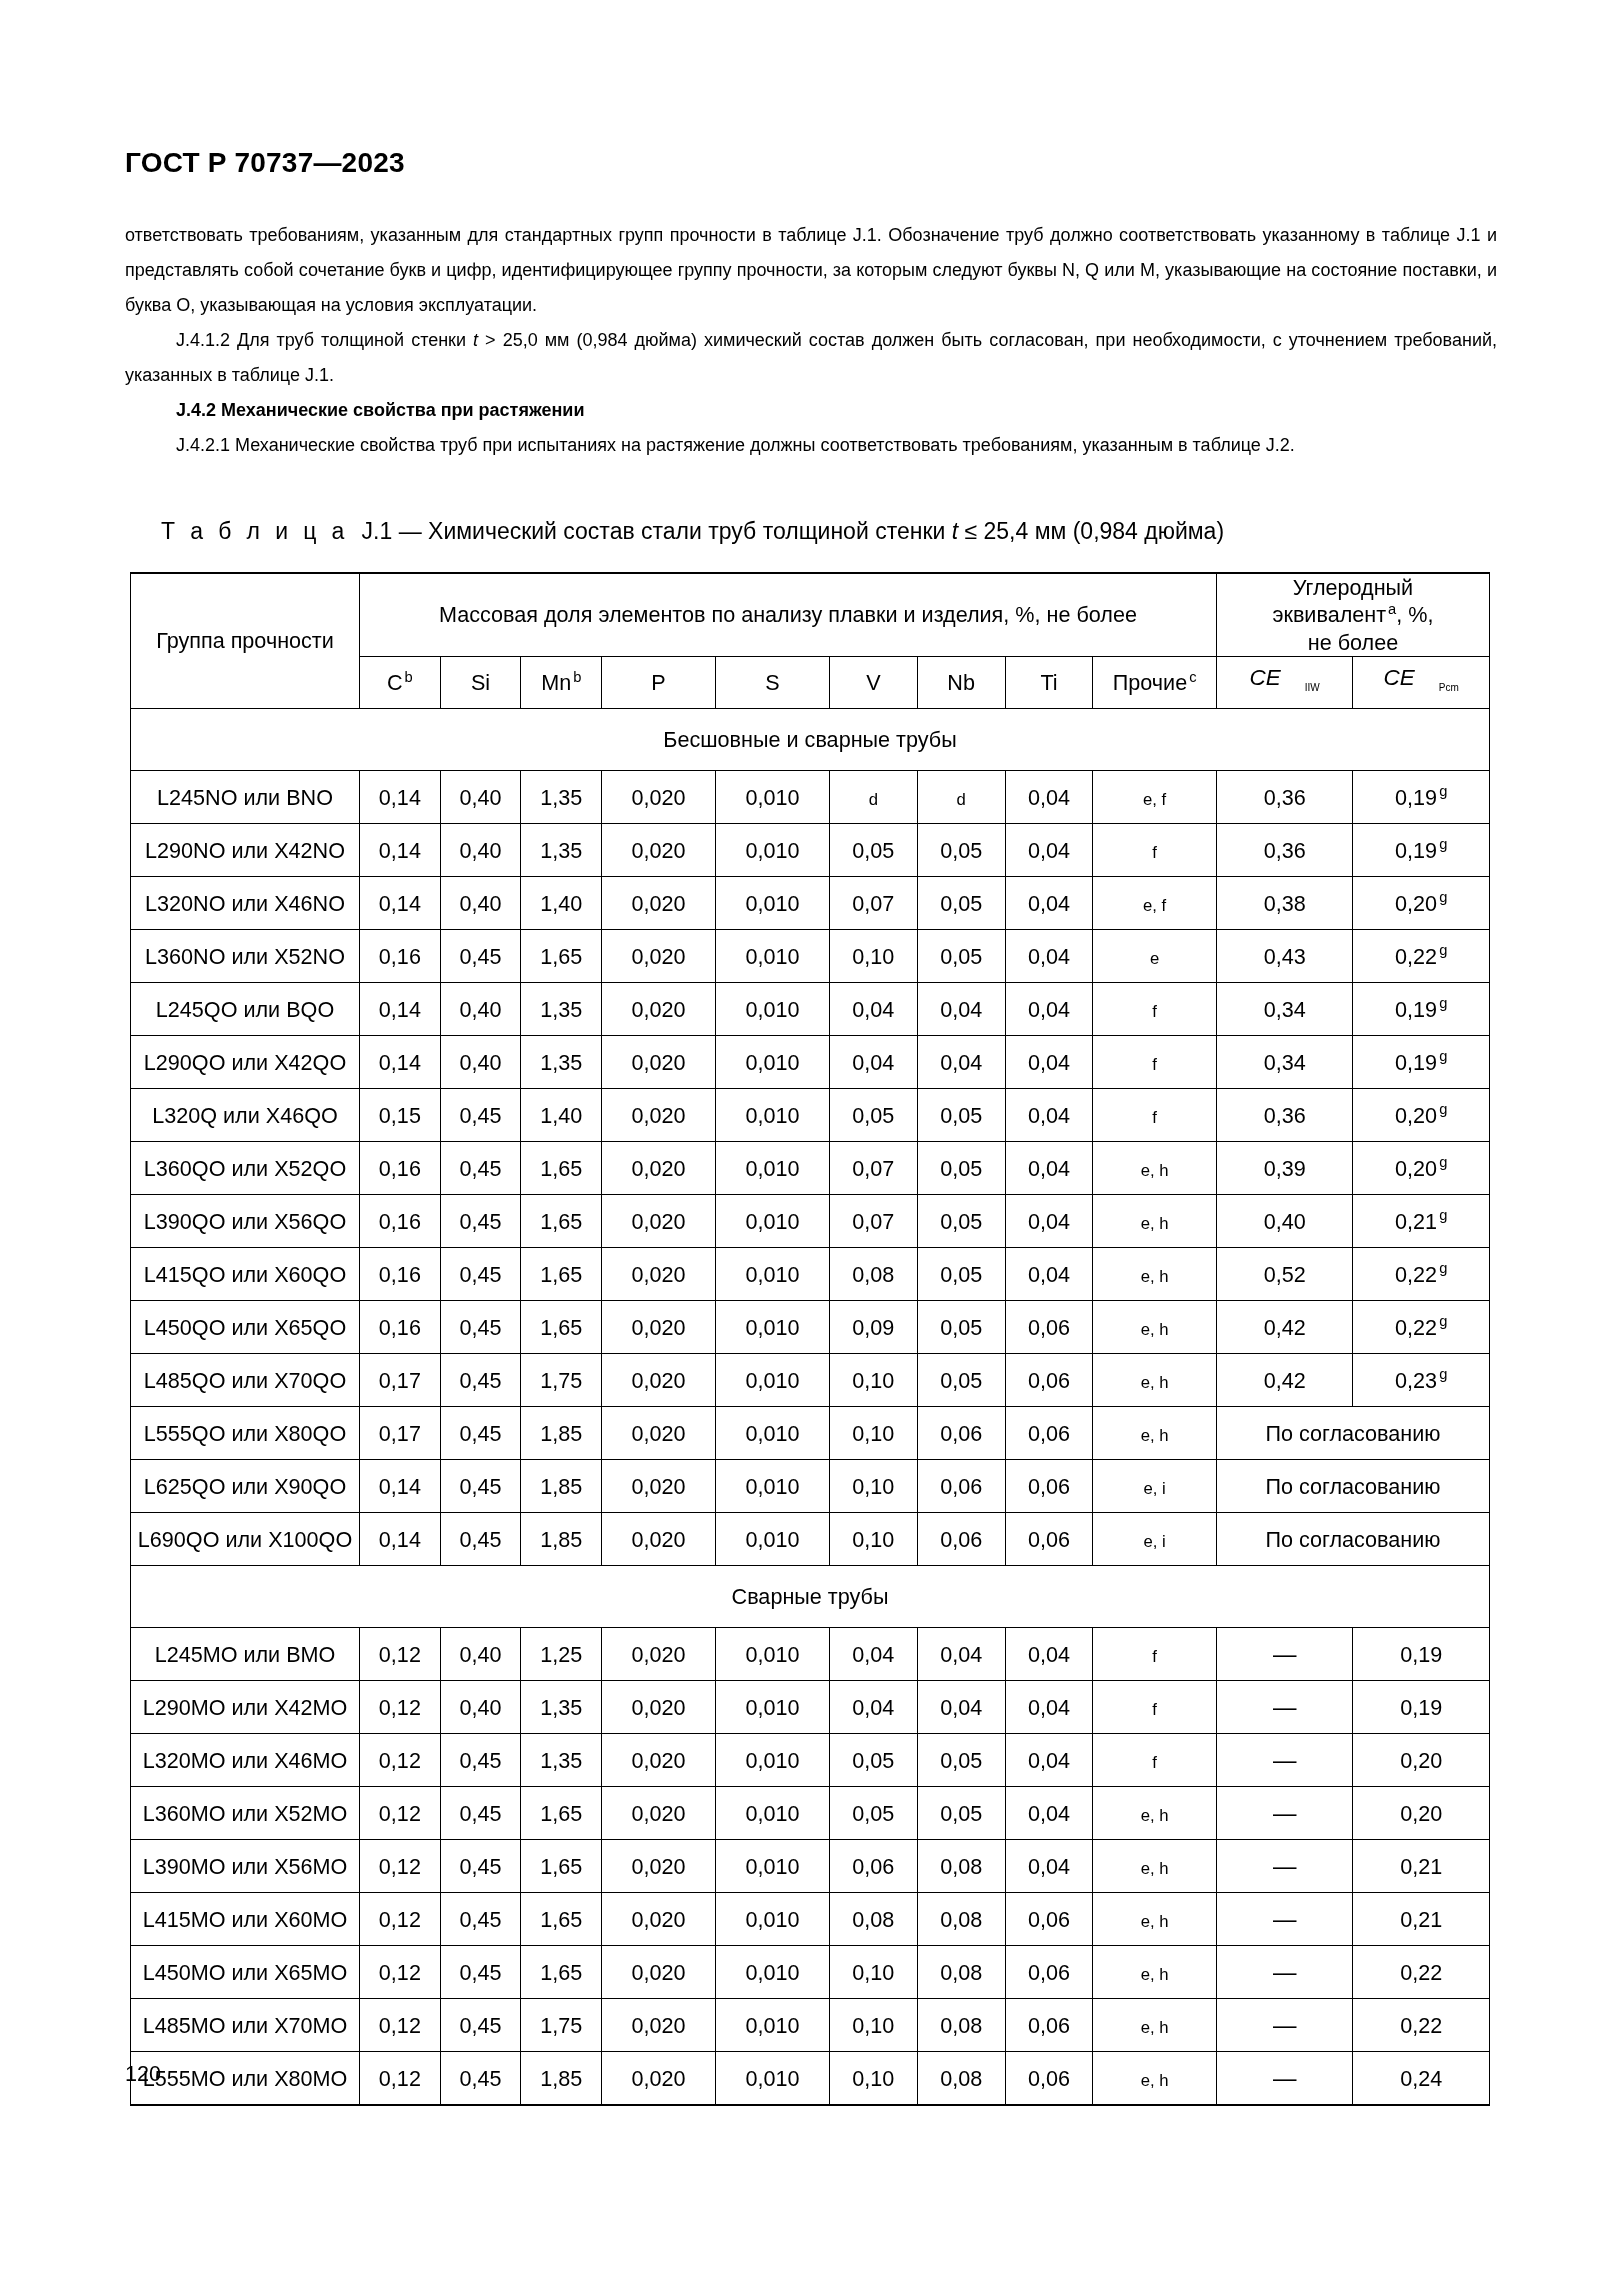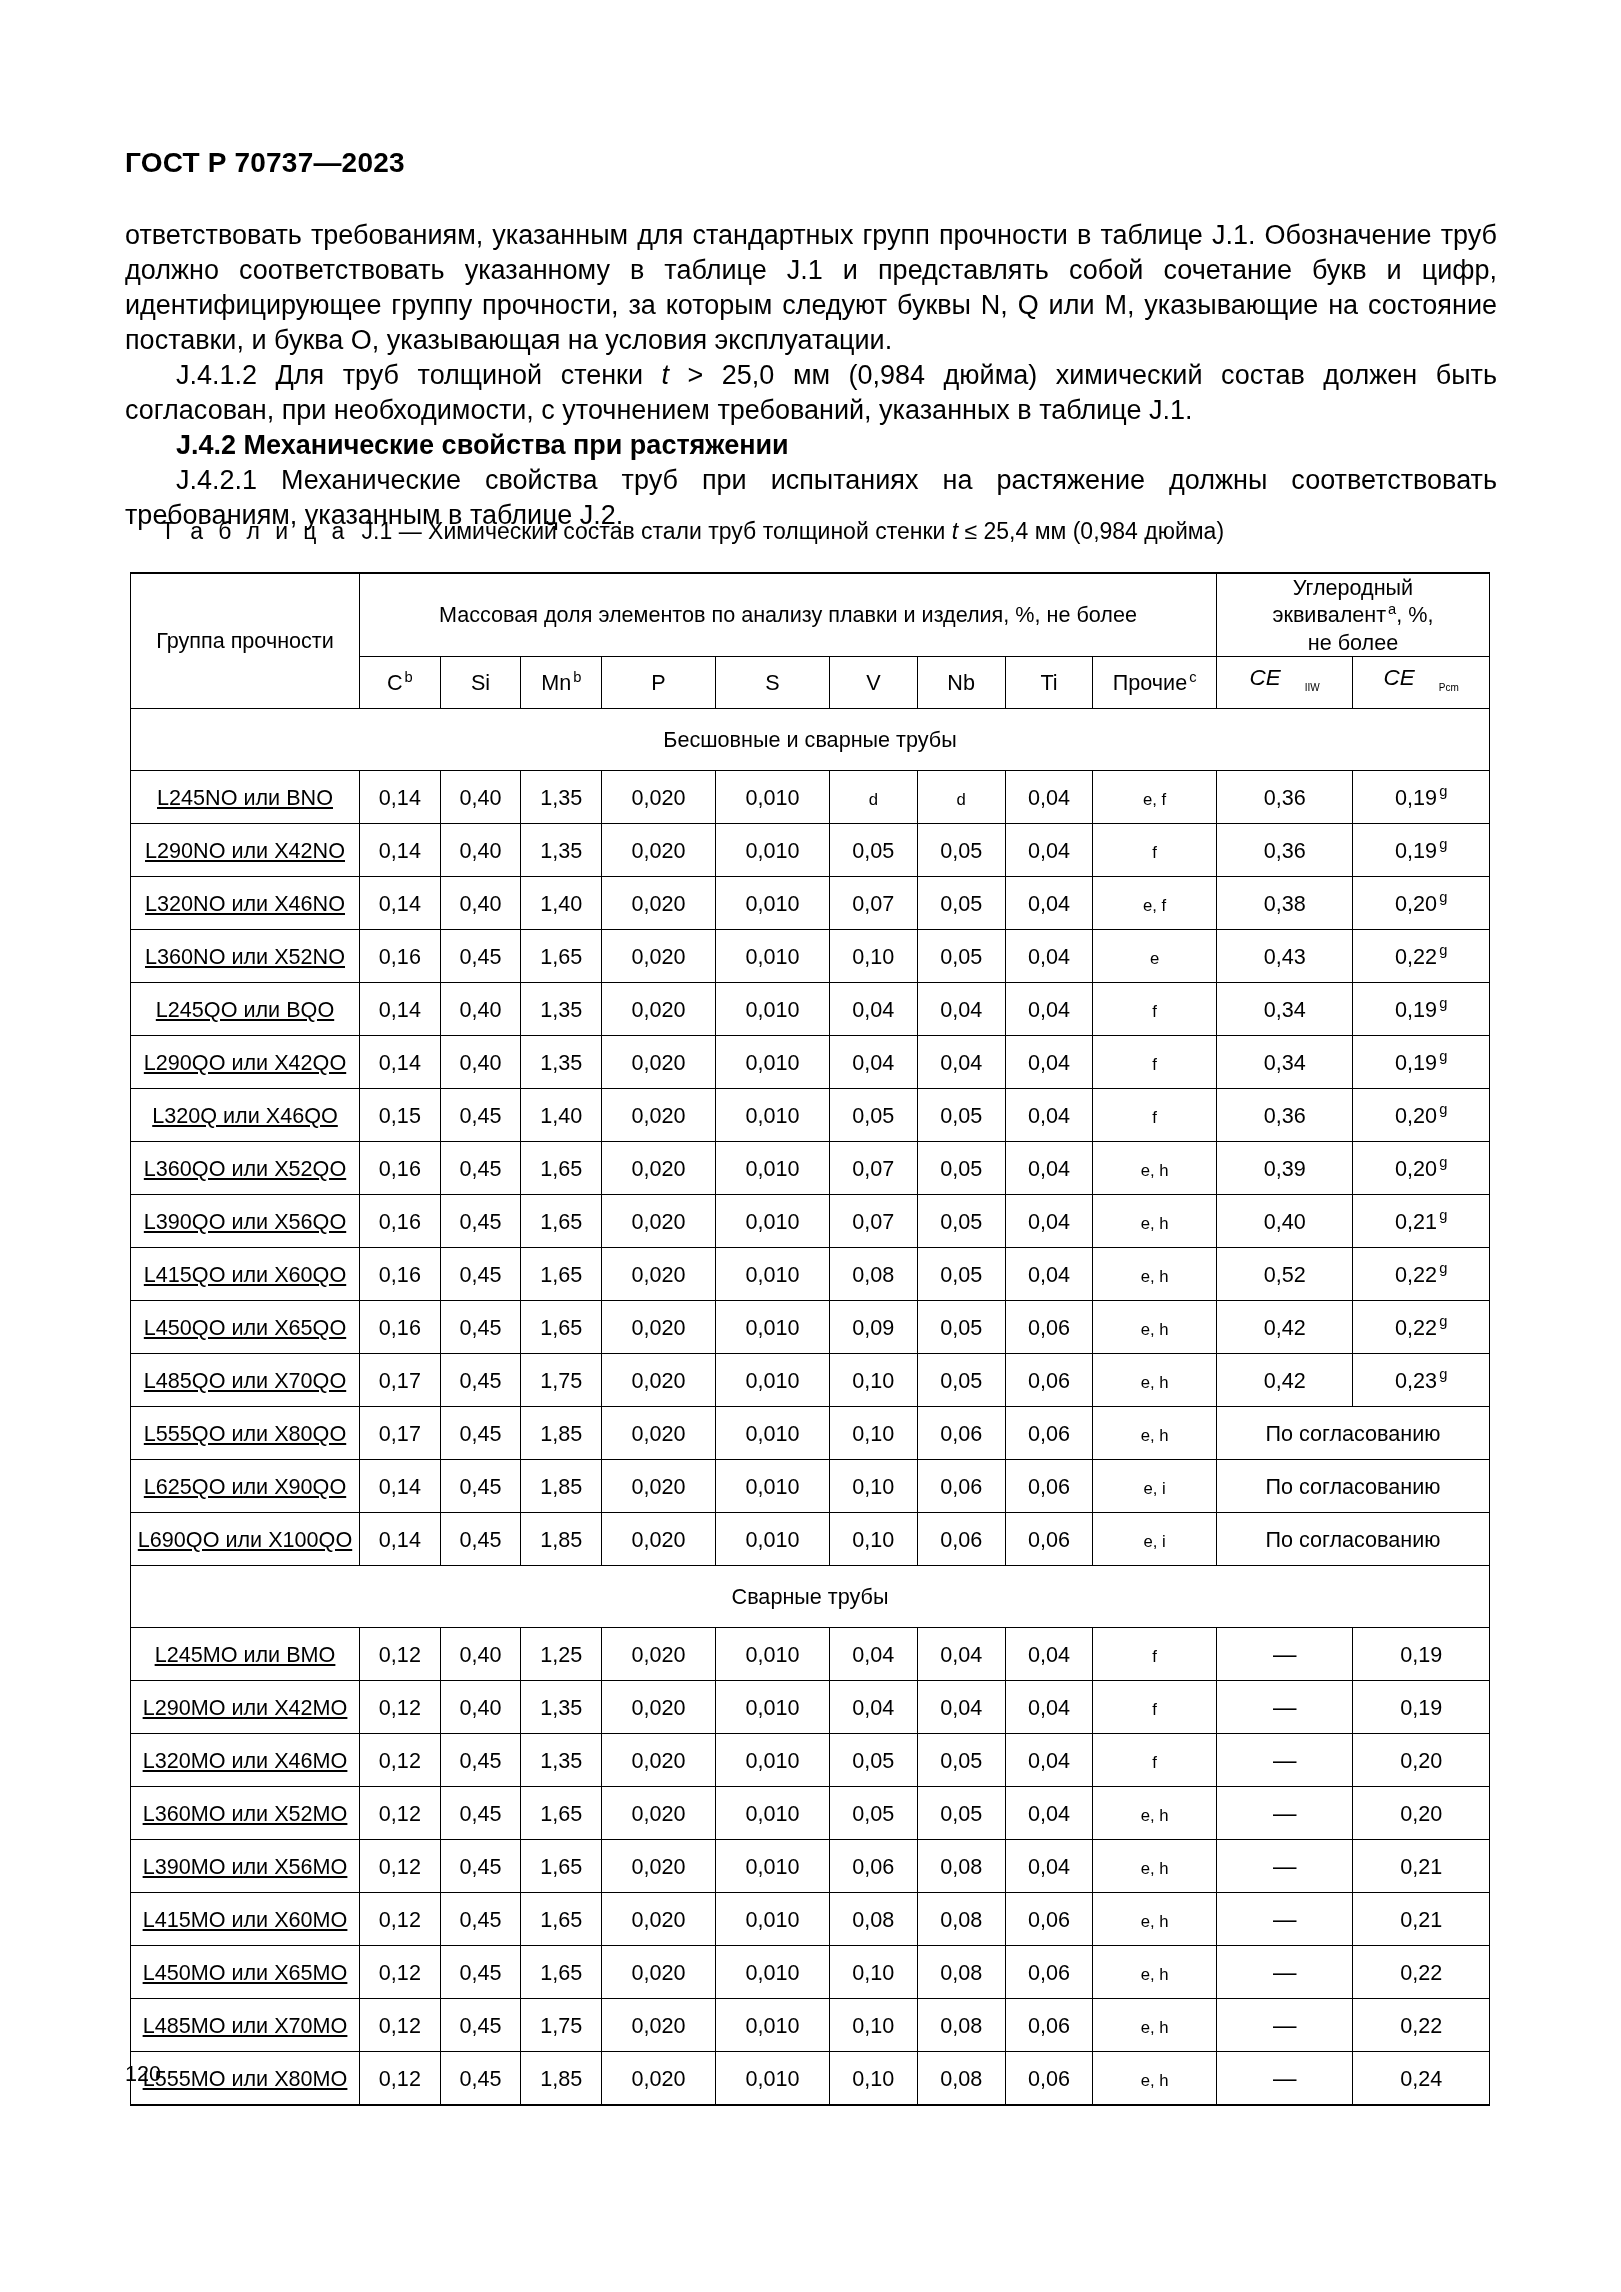--- a/index.html
+++ b/index.html
@@ -31,21 +31,21 @@
     letter-spacing: 0.2px;
   }
   .body-block {
     position: absolute;
     top: 218px;
     left: 125px;
     width: 1372px;
   }
   p.para {
     margin: 0;
-    font-size: 27px;
+    font-size: 18px;
     line-height: 35px;
     text-align: justify;
     text-justify: inter-word;
   }
   p.para.indent { text-indent: 51px; }
   p.nojust { text-align: left; }
   .bold { font-weight: bold; }
   .ital { font-style: italic; }
 
   .table-caption {
@@ -77,21 +77,20 @@
     line-height: 27.4px;
   }
   table.maintable .outer-top { border-top-width: 2.5px; }
   table.maintable .outer-bot { border-bottom-width: 2.5px; }
 
   td.grp {
     text-align: left;
     padding-left: 13.7px;
     white-space: nowrap;
     font-size: 21.6px;
-    text-decoration: underline;
   }
   td.grp-head {
     text-align: left;
     padding-left: 25.5px;
   }
   .hdr-wide { font-size: 21px; }
   .section-row td {
     height: 61px;
     font-size: 21.6px;
   }

